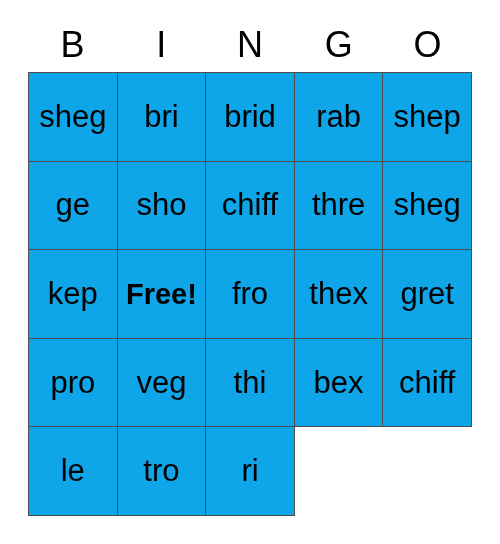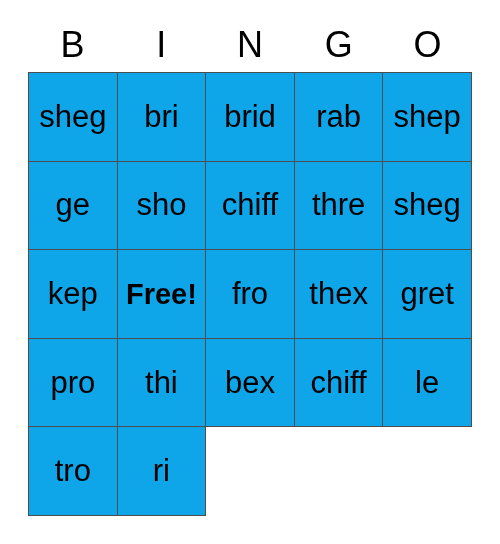--- a/index.html
+++ b/index.html
@@ -145,20 +145,23 @@
       <span class="cell-text">thex</span>
     </div>
 
     <div class="cell">
       <span class="cell-text">gret</span>
     </div>
     <div class="cell">
       <span class="cell-text">pro</span>
     </div>
     <div class="cell">
+      <span class="cell-text">veg</span>
+    </div>
+    <div class="cell">
       <span class="cell-text">thi</span>
     </div>
 
     <div class="cell">
       <span class="cell-text">bex</span>
     </div>
     <div class="cell">
       <span class="cell-text">chiff</span>
     </div>
     <div class="cell">

